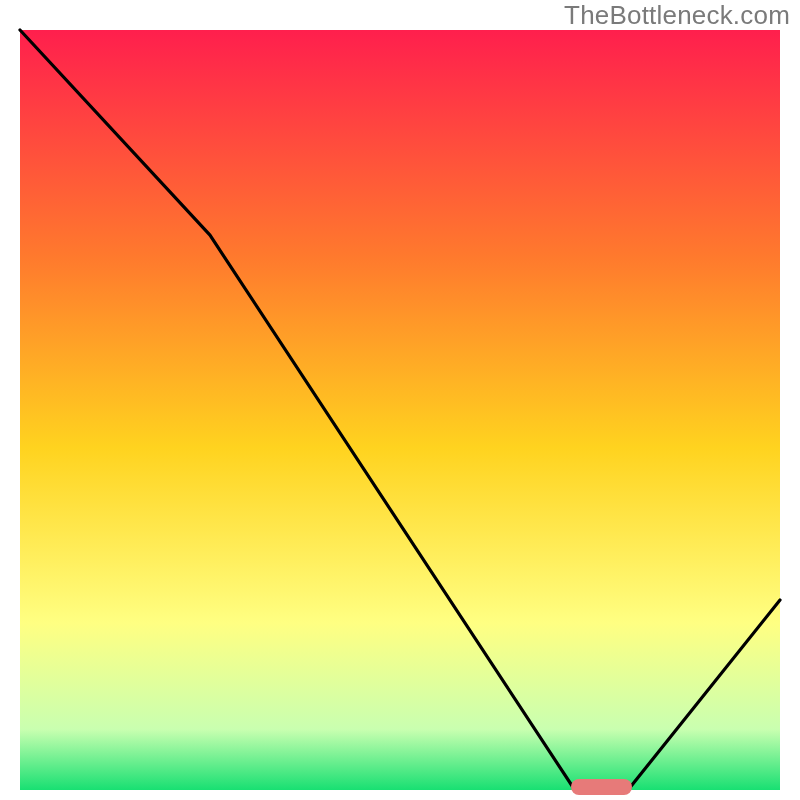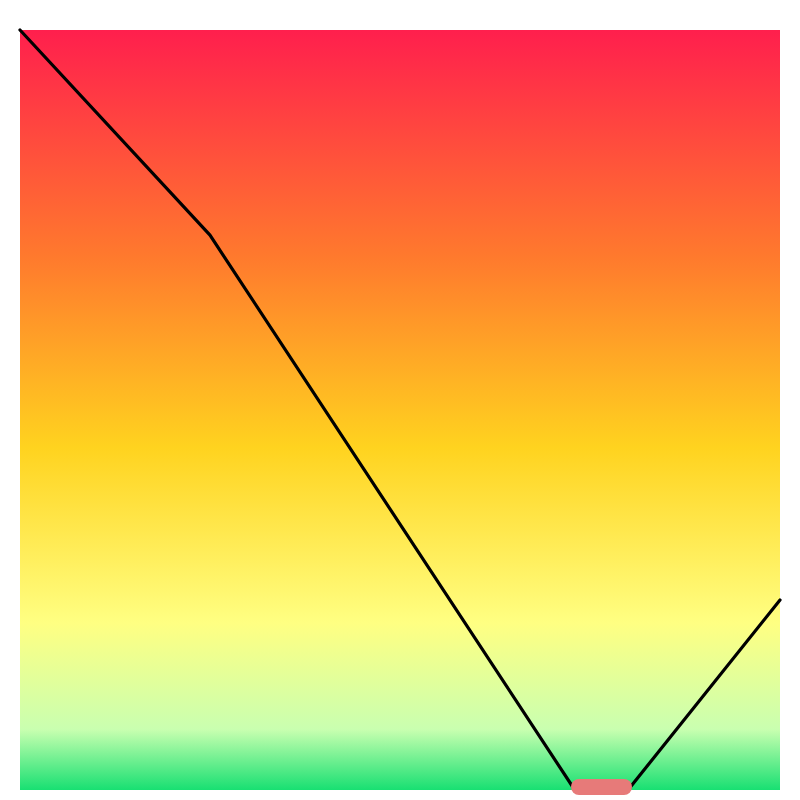--- a/index.html
+++ b/index.html
@@ -45,20 +45,21 @@
   .marker {
     position: absolute;
     background: #e77a79;
     border-radius: 8px;
   }
 </style>
 </head>
 <body>
 
 <div class="wrap">
+  <div class="watermark">TheBottleneck.com</div>
 
   <div class="plot"></div>
 
   <svg id="chart-svg" width="800" height="800" viewBox="0 0 800 800">
     <defs>
       <linearGradient id="bg" x1="0" y1="0" x2="0" y2="1">
         <stop id="g0" offset="0%" stop-color="#ff1f4d"></stop>
         <stop id="g1" offset="30%" stop-color="#ff7a2d"></stop>
         <stop id="g2" offset="55%" stop-color="#ffd31f"></stop>
         <stop id="g3" offset="78%" stop-color="#ffff82"></stop>

